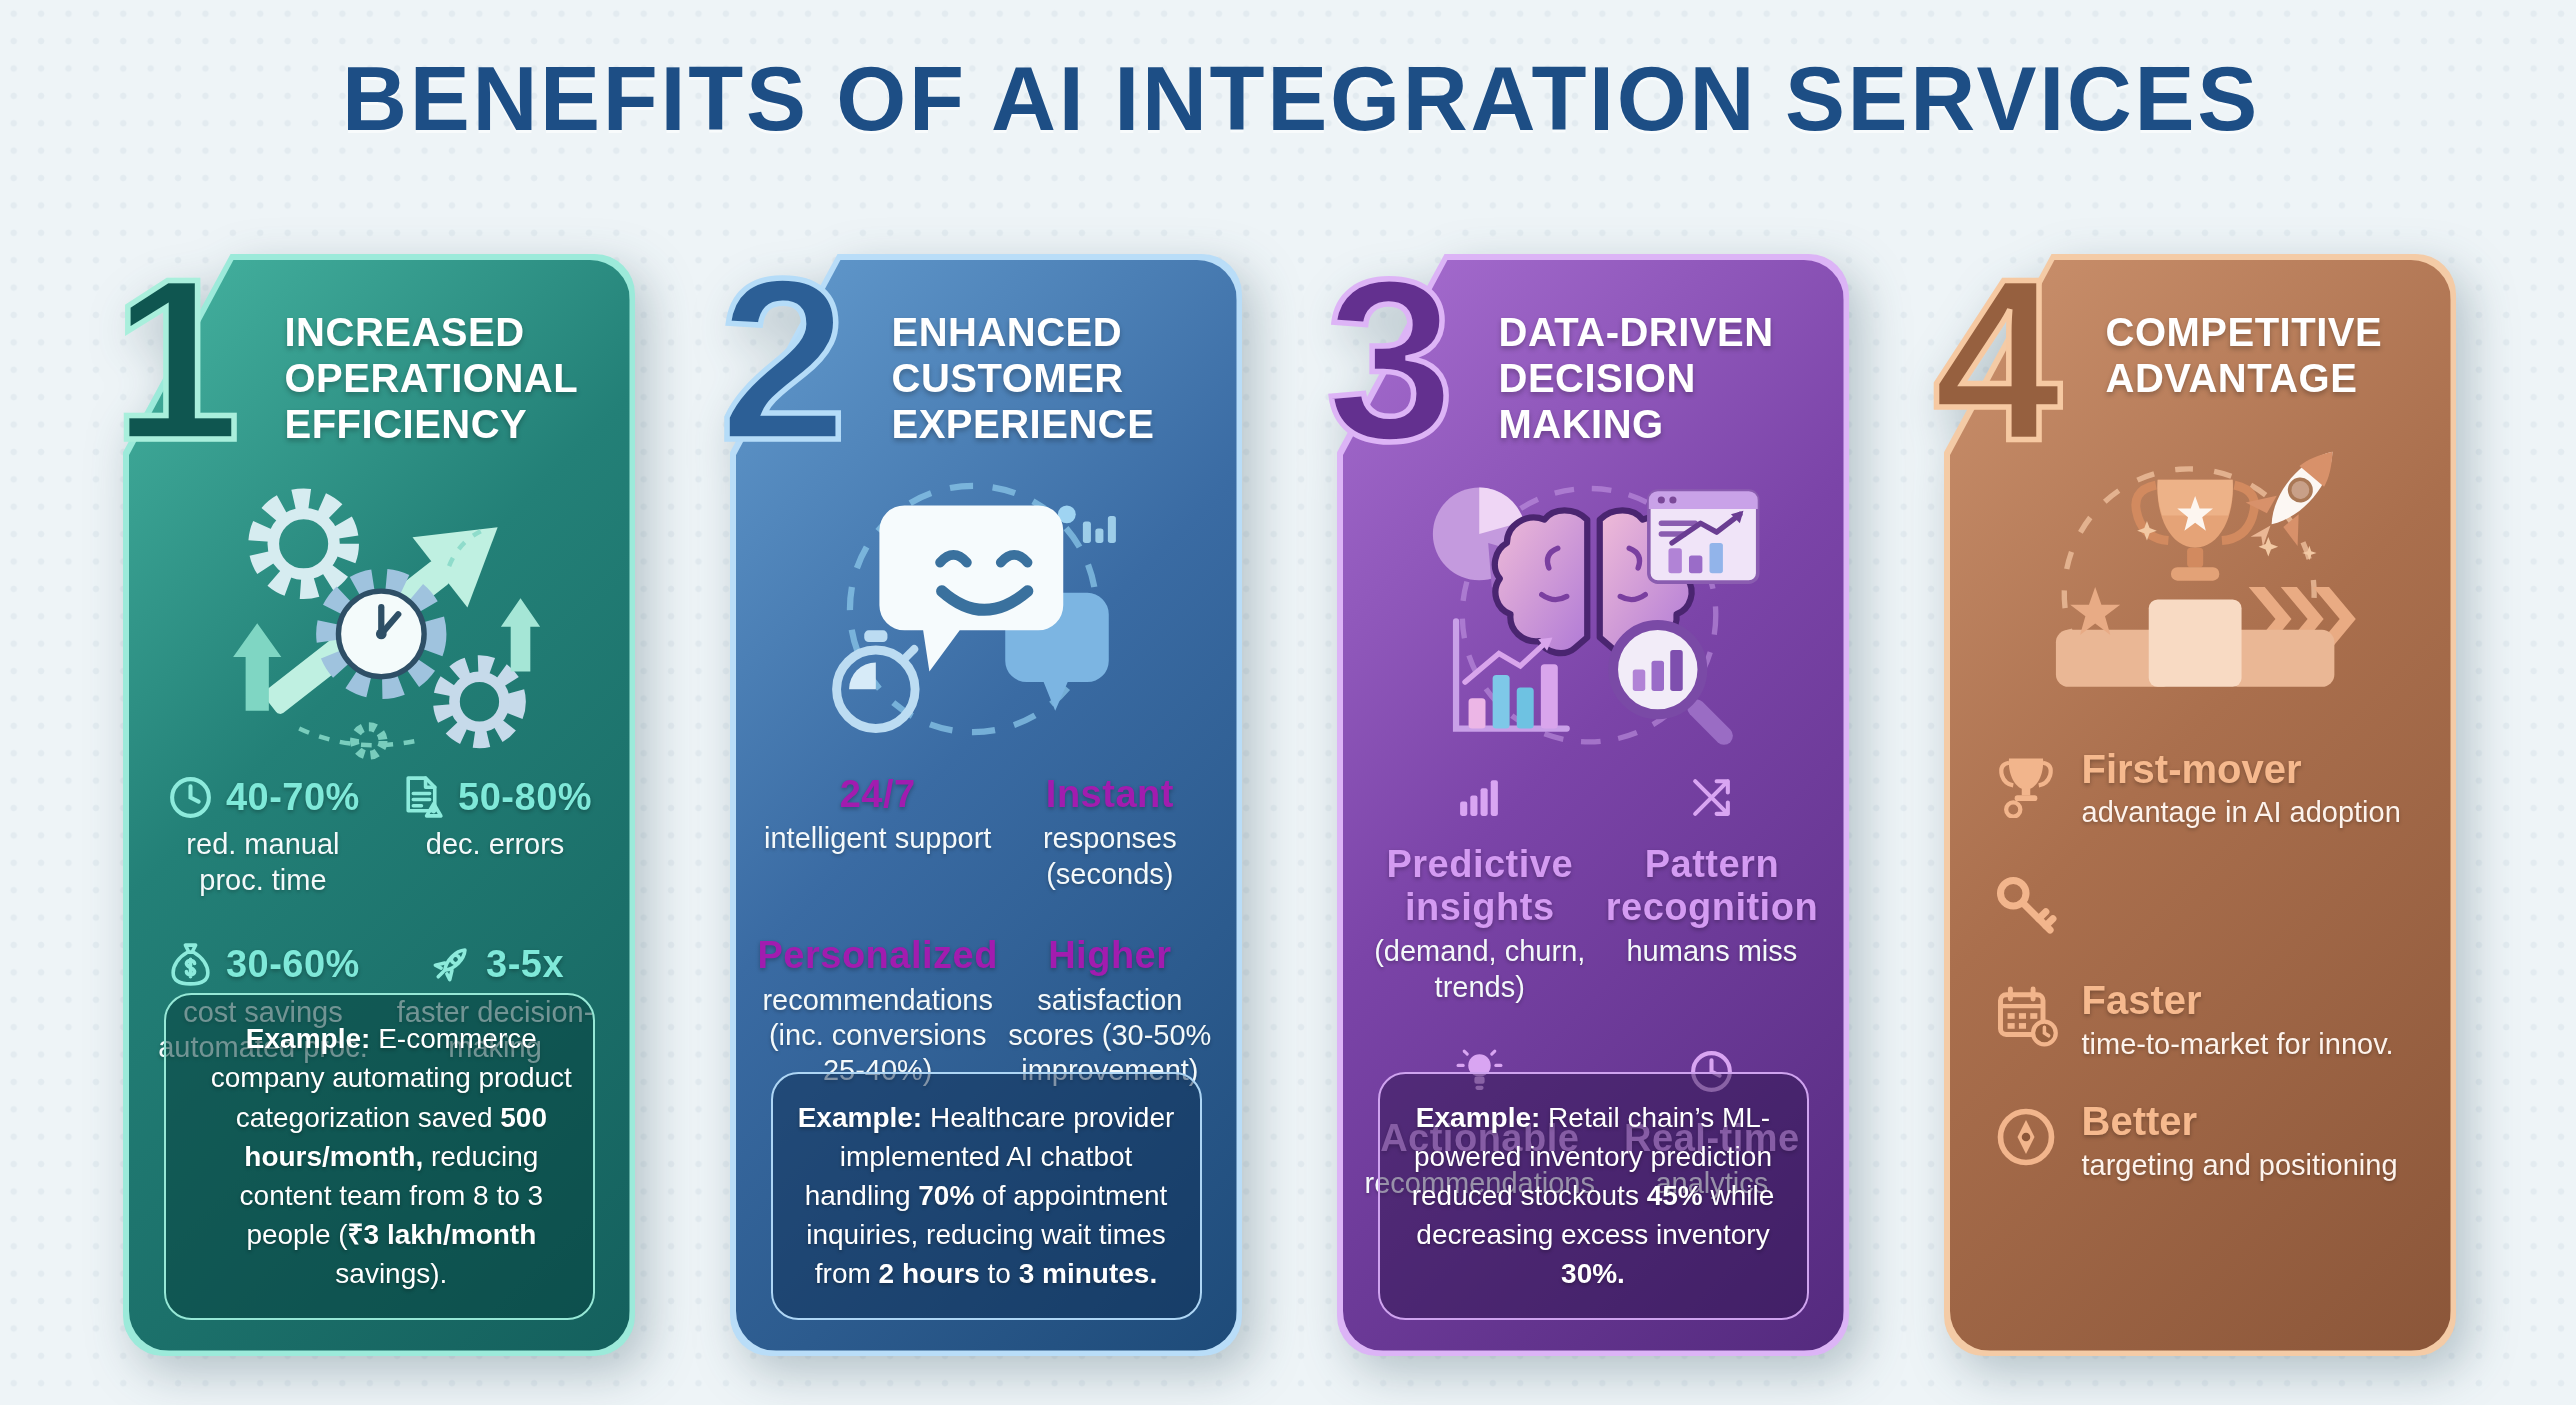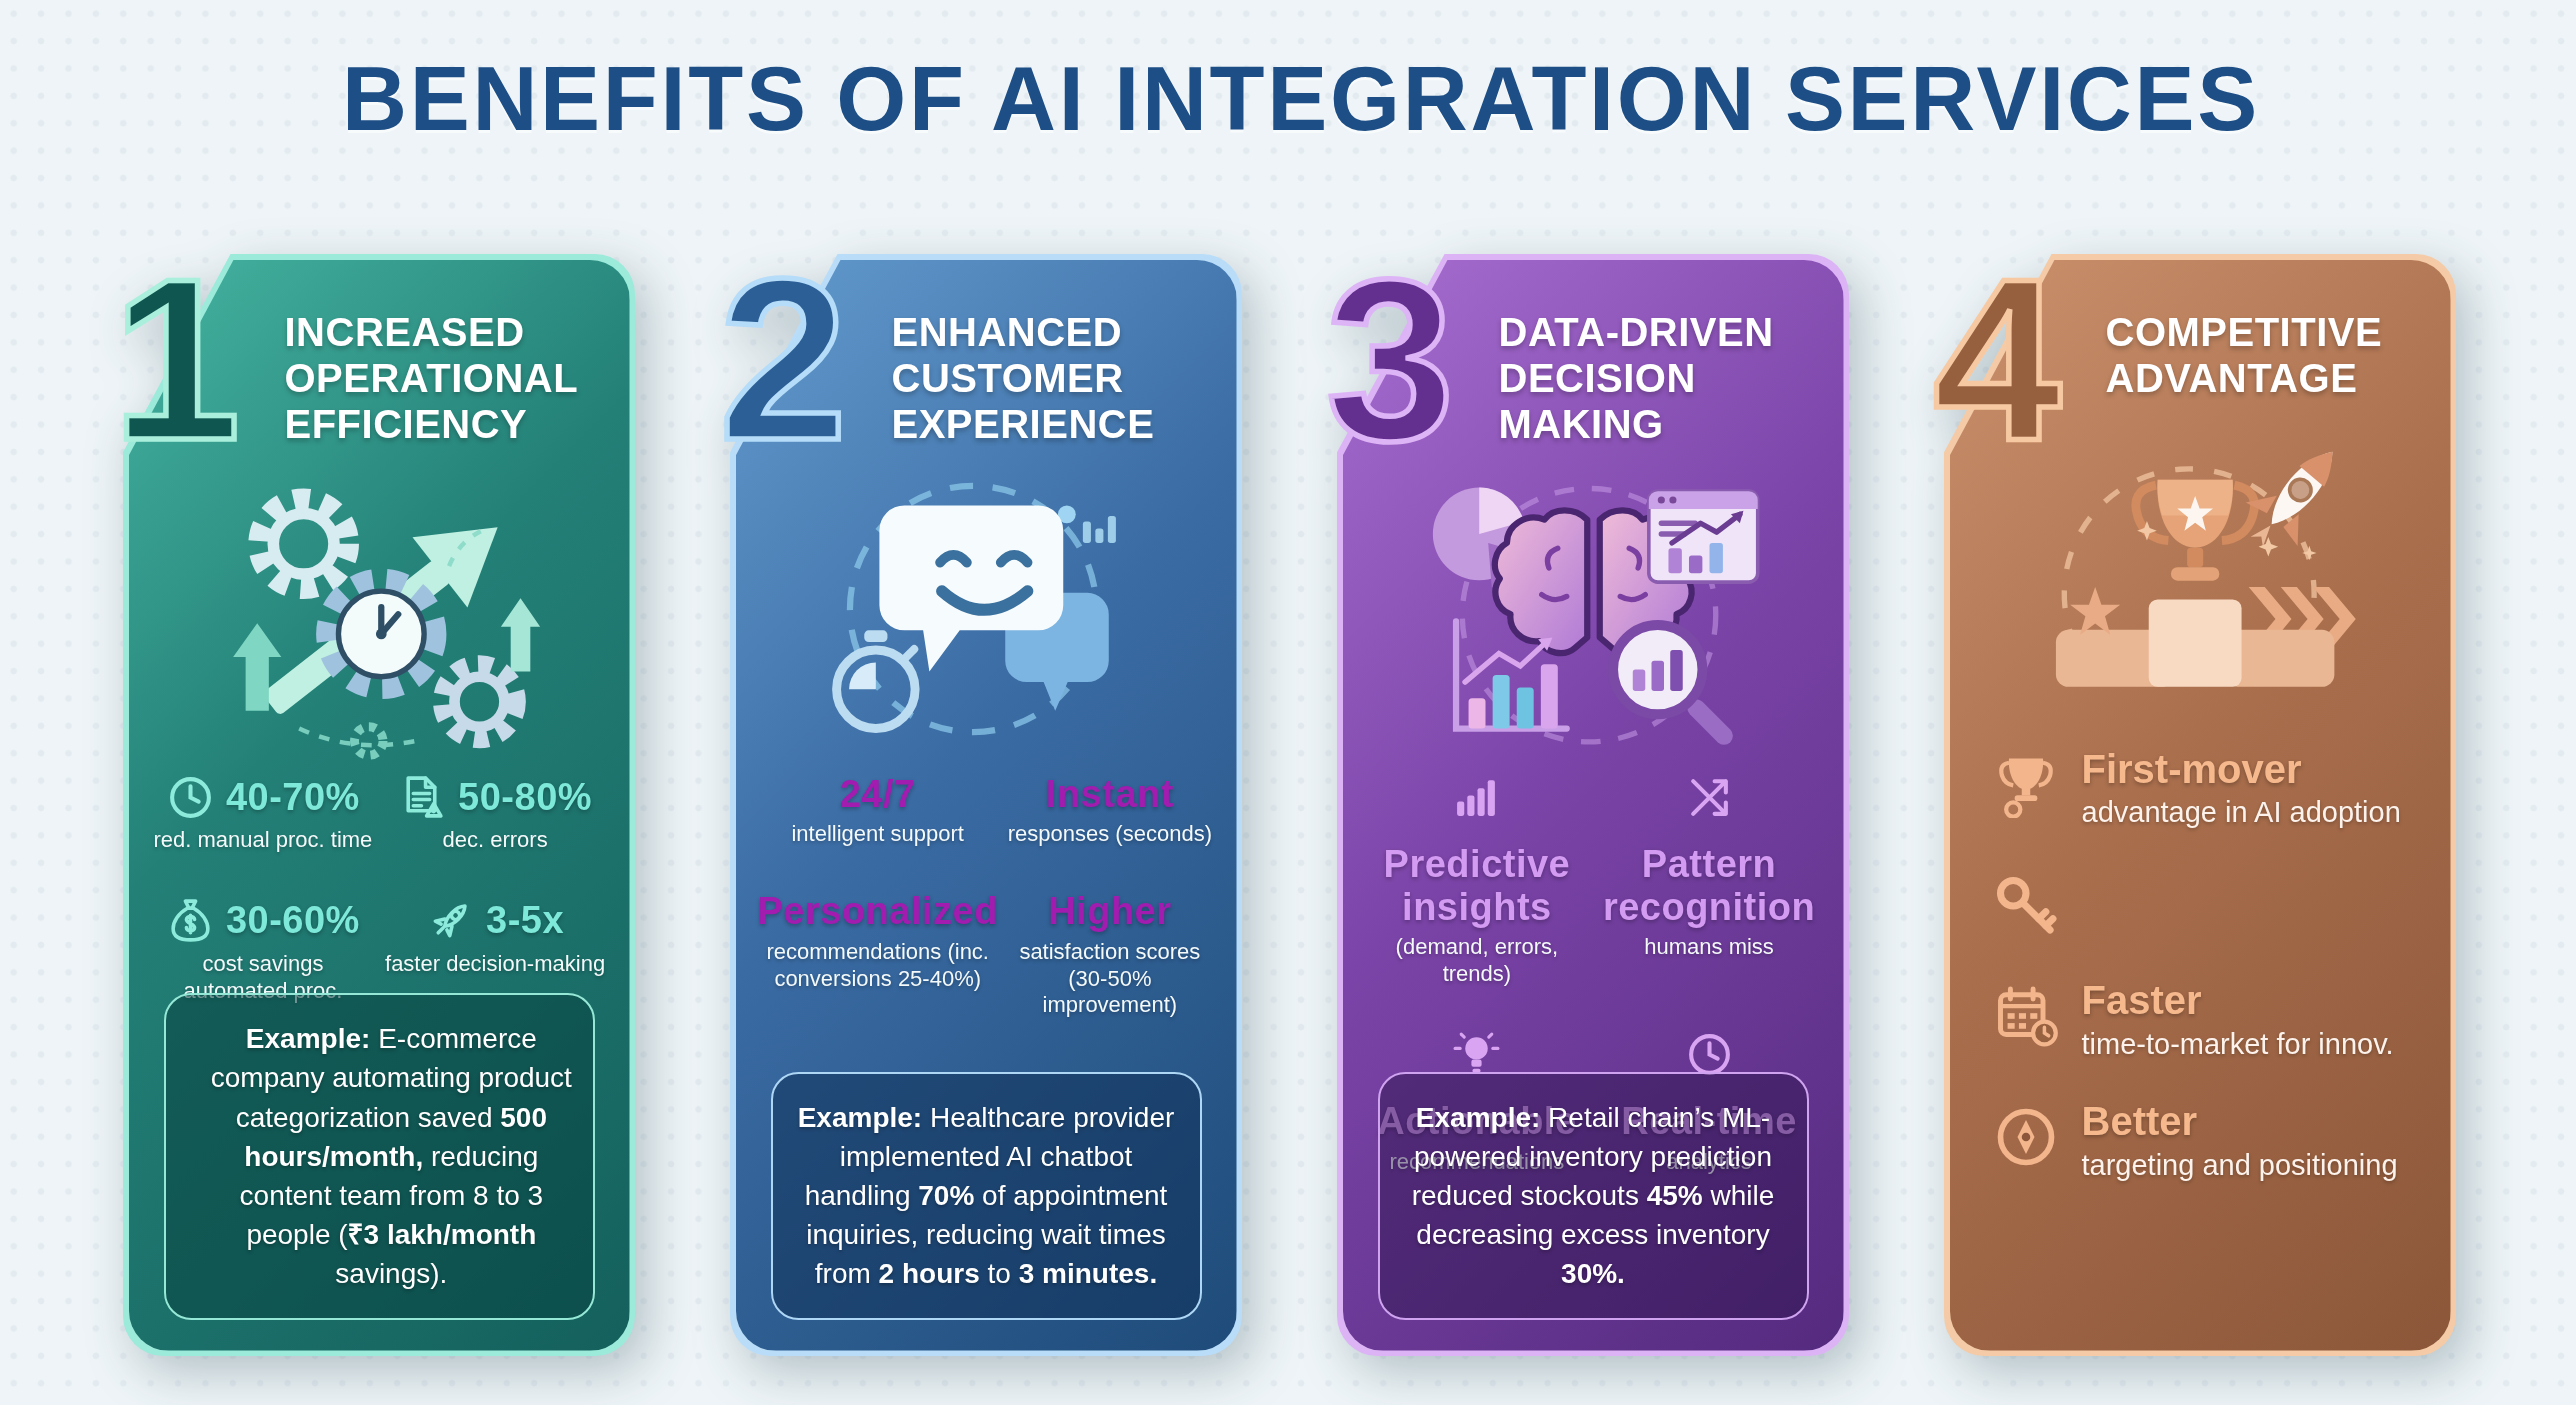--- a/index.html
+++ b/index.html
@@ -51,21 +51,21 @@
   .stats{display:grid;grid-template-columns:1fr 1fr;row-gap:42px;column-gap:7.3px;
     padding:0 22px;margin-top:7.3px;text-align:center;}
   .stat-head{display:flex;align-items:center;justify-content:center;gap:11px;}
   .stat.icontop .stat-head{flex-direction:column;gap:21px;}
   .stat-head svg{width:49px;height:49px;flex:none;}
   .stat-value{font-size:38px;font-weight:800;letter-spacing:0.5px;
     text-shadow:0 1.8px 4.6px rgba(0,0,0,.28);}
   .c1 .stat-value{color:#7fe9d9;}
   .c2 .stat-value{color:#a21caf;}
   .c3 .stat-value{color:#d49bf2;}
-  .stat-label{font-size:22px;color:#f4f9fa;line-height:1.22;margin-top:5.5px;
+  .stat-label{font-size:29px;color:#f4f9fa;line-height:1.22;margin-top:5.5px;
     text-shadow:0 1.8px 3.7px rgba(0,0,0,.25);}
 
   .example{position:absolute;left:35px;right:35px;bottom:31px;
     border-radius:27.4px;padding:24px 18.3px;min-height:156px;
     display:flex;align-items:center;justify-content:center;
     font-size:28px;line-height:1.4;color:#fff;text-align:center;
     text-shadow:0 1.8px 3.7px rgba(0,0,0,.3);}
   .c1 .example{background:rgba(8,66,64,.55);border:2.7px solid #96e8d6;padding-left:43px;}
   .c2 .example{background:rgba(13,46,84,.5);border:2.7px solid #aed6f5;}
   .c3 .example{background:rgba(40,18,70,.45);border:2.7px solid #cfa3ef;}
@@ -307,21 +307,21 @@
         <div class="stat icontop">
           <div class="stat-head">
             <svg viewBox="0 0 48 48" fill="#d9a5f2">
                 <rect x="5" y="28" width="7" height="14" rx="2"></rect>
                 <rect x="15" y="22" width="7" height="20" rx="2"></rect>
                 <rect x="25" y="15" width="7" height="27" rx="2"></rect>
                 <rect x="35" y="7" width="7" height="35" rx="2"></rect>
               </svg>
             <span class="stat-value">Predictive insights</span>
           </div>
-          <div class="stat-label">(demand, errors, trends)</div>
+          <div class="stat-label">(demand, churn, trends)</div>
         </div>
         <div class="stat icontop">
           <div class="stat-head">
             <svg viewBox="0 0 48 48" fill="none" stroke="#d9a5f2" stroke-width="4" stroke-linecap="round">
                 <path d="M8 40 L40 8 M40 8 h-11 M40 8 v11 M8 8 L40 40 M40 40 h-11 M40 40 v-11"></path>
               </svg>
             <span class="stat-value">Pattern recognition</span>
           </div>
           <div class="stat-label">humans miss</div>
         </div>

